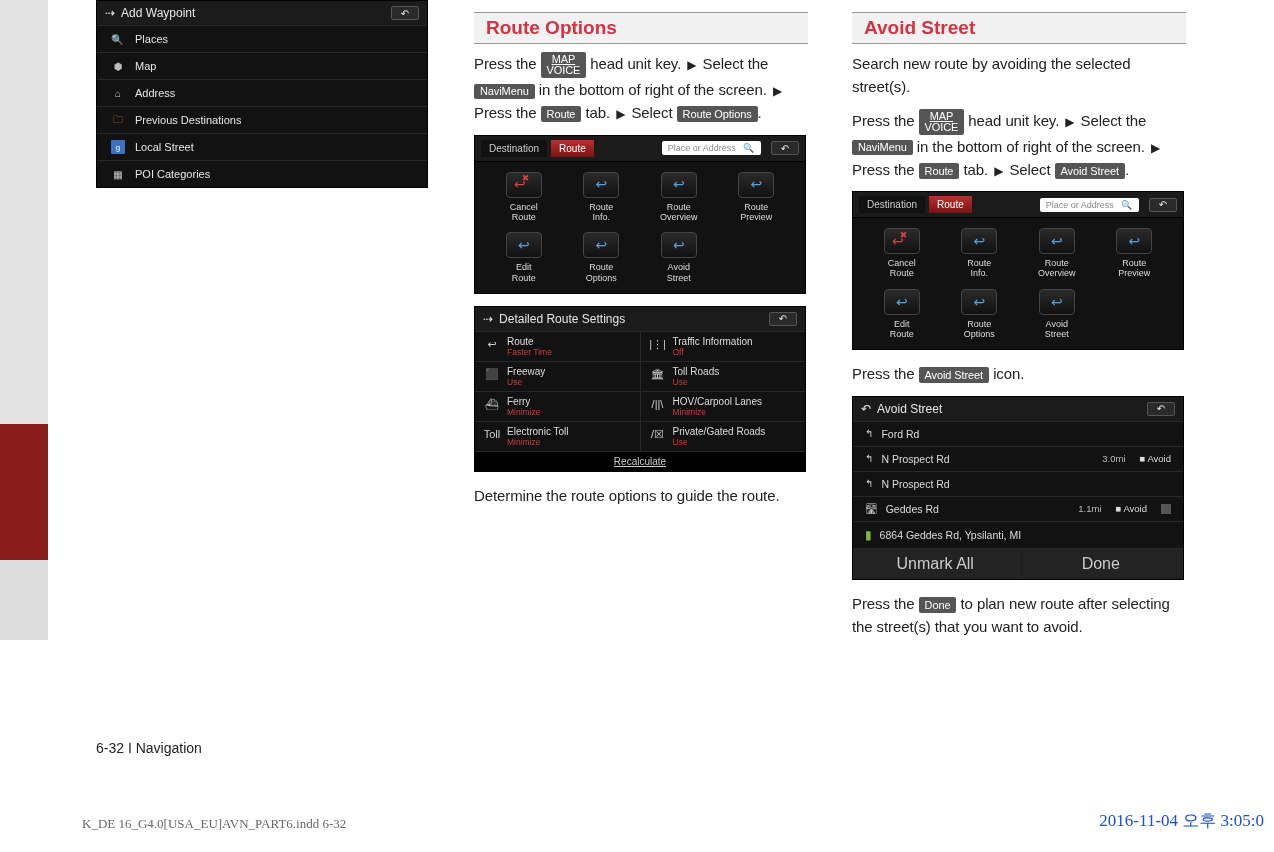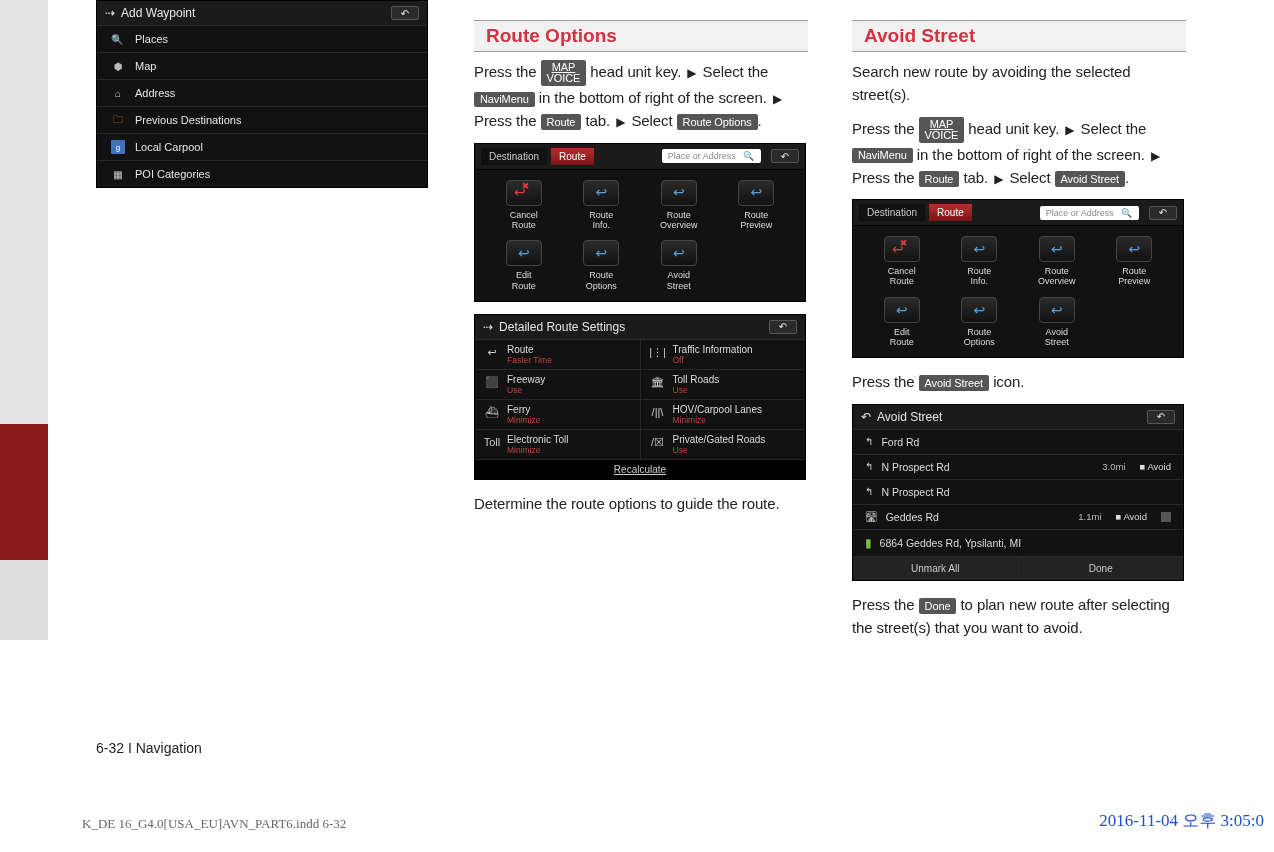--- a/index.html
+++ b/index.html
@@ -23,21 +23,21 @@
   .sidebar .grey-bot { background: #dcdcdc; height: 80px; }
   .content {
     position: absolute;
     left: 96px;
     top: 0;
     width: 1090px;
     display: flex;
     gap: 44px;
   }
   .col { width: 334px; }
-  .col2, .col3 { width: 334px; padding-top: 16px; }
+  .col2, .col3 { width: 334px; padding-top: 0; margin-top: 8px; }
 
   
   .shot {
     background: #121212;
     color: #e6e6e6;
     width: 332px;
     font-size: 11px;
     border: 1px solid #000;
     margin-bottom: 12px;
   }
@@ -142,21 +142,21 @@
   .det-cell .txt { font-size:10px; color:#ddd; }
   .det-cell .sub { font-size:8.5px; color:#c24040; display:block; }
   .det-cell:first-child { border-right:1px solid #282828; }
   .recalc { text-align:center; font-size:10px; color:#ccc; padding:4px 0; border-top:1px solid #282828; background:#000000;text-decoration:underline; }
 
   
   .av-row { display:flex; align-items:center; gap:8px; padding:6px 12px; border-top:1px solid #282828; font-size:10.5px; color:#ddd; }
   .av-row .dist { margin-left:auto; font-size:9.5px; color:#bbb; }
   .av-row .chk { width:10px; height:10px; background:#fff; display:inline-block; margin-left:6px; }
   .av-foot { display:flex; border-top:1px solid #282828; }
-  .av-foot div { flex:1; text-align:center; padding:6px 0; font-size:10px; color:#ccc; background:#232323; }
+  .av-foot div { flex:1; text-align:center; padding:6px 0; font-size:16px; color:#ccc; background:#232323; }
   .av-foot div:first-child { border-right:1px solid #282828; }
 
   .pagefooter {
     position:absolute; left:96px; bottom:96px; font-size:14px; color:#222;
   }
   .printfooter-l {
     position:absolute; left:34px; bottom:20px; font-size:13px; color:#666; font-family: "Times New Roman", serif; margin-left: 48px;
   }
   .printfooter-r {
     position:absolute; right:10px; bottom:20px; font-size:17px; color:#1d4ed8; font-family: "Times New Roman", serif;
@@ -195,21 +195,21 @@
       <div class="shot-row">
           <span class="ic ic-home">⌂</span>
           <span>Address</span>
         </div>
       <div class="shot-row">
           <span class="ic ic-folder">🗀</span>
           <span>Previous Destinations</span>
         </div>
       <div class="shot-row">
           <span class="ic ic-g">g</span>
-          <span>Local Carpool</span>
+          <span>Local Street</span>
         </div>
       <div class="shot-row">
           <span class="ic ic-grid">▦</span>
           <span>POI Categories</span>
         </div>
     </div>
   </div>
 
   <div class="col col2">
     <div class="heading">Route Options</div>

